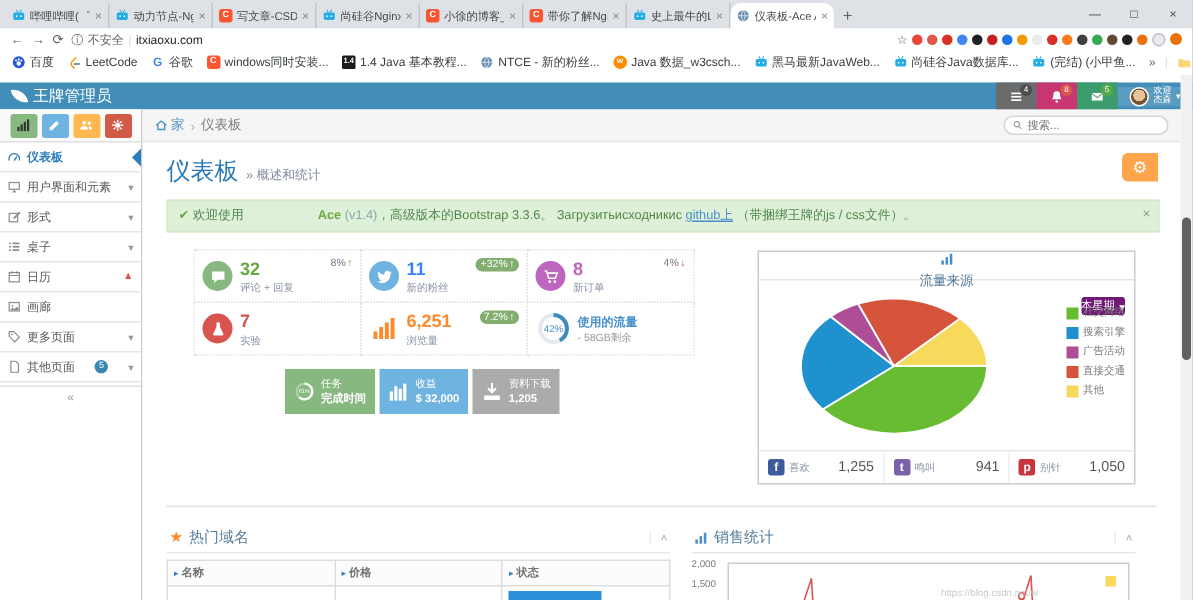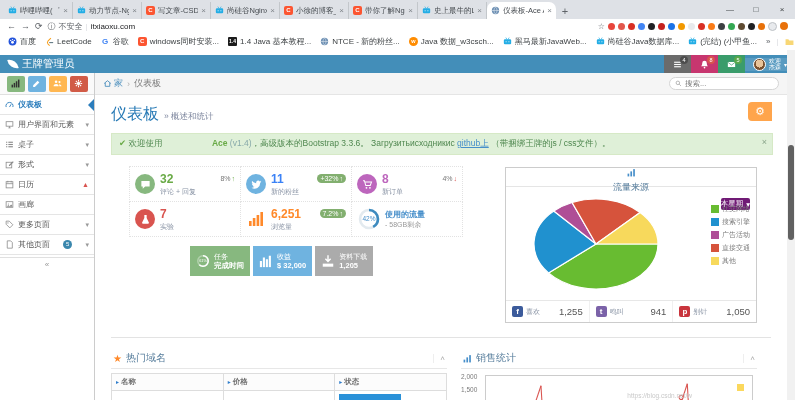--- a/index.html
+++ b/index.html
@@ -84,21 +84,21 @@
   .alert .x{position:absolute;right:5px;top:3px;color:#8aa58a;font-size:9px;}
   .dash-row{display:flex;margin:12px 14px 0 16px;}
   .left-col{width:333px;margin-left:19px;flex:0 0 auto;}
   .stats{display:grid;grid-template-columns:repeat(3,1fr);}
   .stat{height:36px;display:flex;align-items:center;gap:5px;padding:2px 5px;border:1px dotted #e2e2e2;margin:-1px 0 0 -1px;}
   .stat .bigicon{width:20px;height:20px;border-radius:50%;display:flex;align-items:center;justify-content:center;flex:0 0 20px;}
   .stat .bigicon svg{width:11px;height:11px;}
   .stat .nakedicon{width:20px;flex:0 0 20px;display:flex;align-items:center;justify-content:center;}
   .stat .nakedicon svg{width:16px;height:16px;}
   .stat-main{flex:1;min-width:0;}
-  .stat-l1{display:flex;align-items:center;}
+  .stat-l1{display:flex;align-items:flex-start;}
   .stat-num{font-size:12px;font-weight:bold;}
   .stat-lbl{font-size:7px;color:#8a94a5;margin-top:1px;white-space:nowrap;}
   .trend{margin-left:auto;font-size:7px;color:#777;display:flex;align-items:center;gap:1px;}
   .trend .up{color:#69AA46;font-weight:bold;}
   .trend .down{color:#D9534F;font-weight:bold;}
   .trend.badge{background:#82AF6F;color:#fff;border-radius:6px;padding:0 3px;line-height:9px;}
   .trend.badge .up{color:#fff;}
   .ringwrap{display:flex;align-items:center;gap:4px;}
   .ringlbl{font-size:8px;color:#478FCA;font-weight:bold;white-space:nowrap;}
   .ringsub{font-size:7px;color:#999;white-space:nowrap;}
@@ -488,41 +488,41 @@
               <rect x="2" y="3" width="12" height="8" fill="none" stroke="currentColor" stroke-width="1.4"></rect>
               <path d="M6 14h4M8 11v3" stroke="currentColor" stroke-width="1.4"></path>
             </svg>
           </span>
           <span>用户界面和元素</span>
           <span class="chev">▾</span>
         </div>
         <div class="side-item">
           <span class="fav icon">
             <svg viewBox="0 0 16 16">
+              <rect x="2" y="4" width="10" height="10" fill="none" stroke="currentColor" stroke-width="1.4"></rect>
+              <path d="M7 9l7-7 1.5 1.5-7 7H7z" fill="currentColor"></path>
+            </svg>
+          </span>
+          <span>形式</span>
+          <span class="chev">▾</span>
+        </div>
+        <div class="side-item">
+          <span class="fav icon">
+            <svg viewBox="0 0 16 16">
               <g fill="currentColor">
                 <rect x="2" y="3" width="2" height="2"></rect>
                 <rect x="6" y="3" width="8" height="2"></rect>
                 <rect x="2" y="7" width="2" height="2"></rect>
                 <rect x="6" y="7" width="8" height="2"></rect>
                 <rect x="2" y="11" width="2" height="2"></rect>
                 <rect x="6" y="11" width="8" height="2"></rect>
               </g>
             </svg>
           </span>
           <span>桌子</span>
-          <span class="chev">▾</span>
-        </div>
-        <div class="side-item">
-          <span class="fav icon">
-            <svg viewBox="0 0 16 16">
-              <rect x="2" y="4" width="10" height="10" fill="none" stroke="currentColor" stroke-width="1.4"></rect>
-              <path d="M7 9l7-7 1.5 1.5-7 7H7z" fill="currentColor"></path>
-            </svg>
-          </span>
-          <span>形式</span>
           <span class="chev">▾</span>
         </div>
         <div class="side-item">
           <span class="fav icon">
             <svg viewBox="0 0 16 16">
               <rect x="2" y="3" width="12" height="11" fill="none" stroke="currentColor" stroke-width="1.4"></rect>
               <path d="M2 6.5h12M5 1.5v3M11 1.5v3" stroke="currentColor" stroke-width="1.4"></path>
             </svg>
           </span>
           <span>日历</span>

